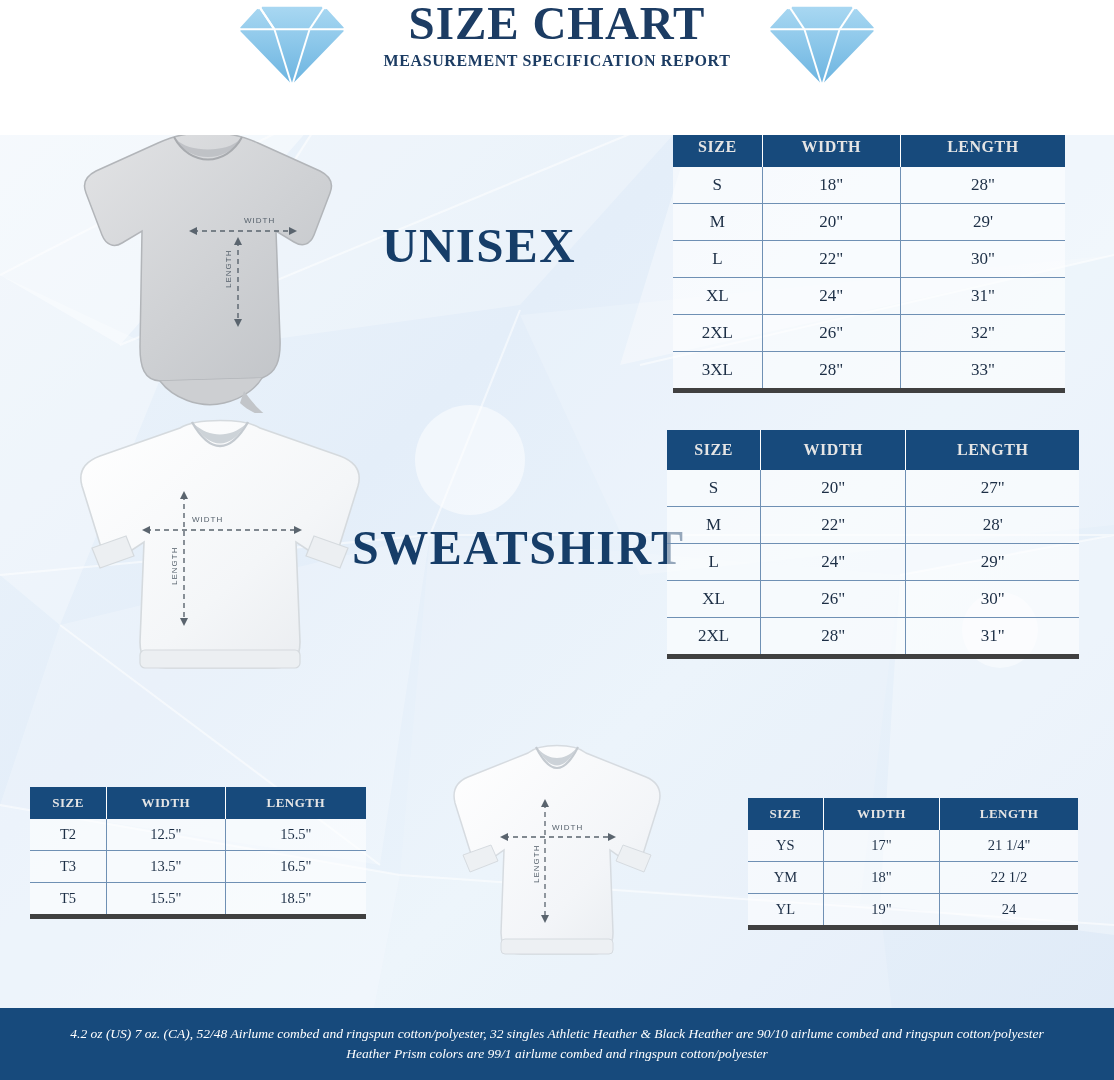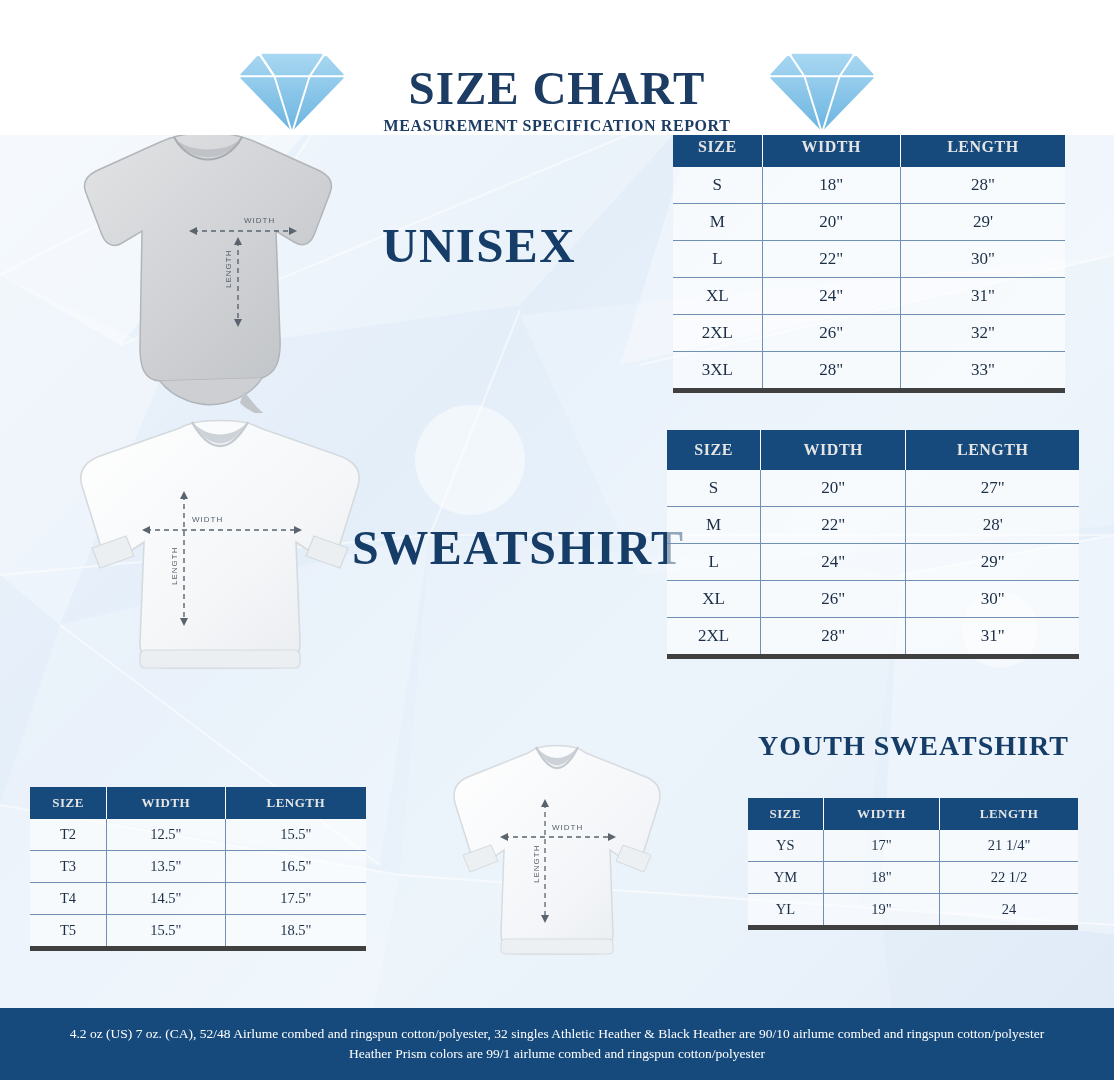--- a/index.html
+++ b/index.html
@@ -10,21 +10,21 @@
     background:#ffffff;
     overflow:hidden;
     position:relative;
   }
 
   
   .header {
     height:135px;
     background:#ffffff;
     display:flex;
-    align-items:flex-end;
+    align-items:flex-start;
     justify-content:center;
     gap:33px;
     position:relative;
     z-index:5;
   }
   .title-block { text-align:center; }
   .main-title {
     font-family:"Liberation Serif", serif;
     font-size:47px;
     font-weight:bold;
@@ -125,20 +125,21 @@
     justify-content:center;
     text-align:center;
     padding:0 60px;
     z-index:6;
   }
   .footer p {
     margin:0;
     font-family:"Liberation Serif", serif;
     font-size:13.5px;
     line-height:1.45;
+    font-style:italic;
   }
 </style>
 </head>
 <body>
 
 <div class="header">
   <svg class="diamond" viewBox="0 0 120 90">
     <defs>
       <linearGradient id="dg1" x1="0" y1="0" x2="0" y2="1">
         <stop offset="0%" stop-color="#a9d8f2"></stop>
@@ -381,25 +382,20 @@
             <td>T2</td>
             <td>12.5"</td>
             <td>15.5"</td>
           </tr>
           <tr>
             <td>T3</td>
             <td>13.5"</td>
             <td>16.5"</td>
           </tr>
           <tr>
-            <td>T4</td>
-            <td>14.5"</td>
-            <td>17.5"</td>
-          </tr>
-          <tr>
             <td>T5</td>
             <td>15.5"</td>
             <td>18.5"</td>
           </tr>
         </tbody>
       </table>
     </div>
 
     <div class="garment" style="left:432px; top:628px;">
       <svg width="250" height="250" viewBox="0 0 250 250">
@@ -425,23 +421,20 @@
         </g>
         <polygon points="68,104 76,100 76,108" fill="#5a646e"></polygon>
         <polygon points="184,104 176,100 176,108" fill="#5a646e"></polygon>
         <polygon points="113,66 109,74 117,74" fill="#5a646e"></polygon>
         <polygon points="113,190 109,182 117,182" fill="#5a646e"></polygon>
         <text class="measure-txt" x="120" y="97">WIDTH</text>
         <text class="measure-txt" x="107" y="150" transform="rotate(-90 107 150)">LENGTH</text>
       </svg>
     </div>
 
-    <div class="blk" style="left:758px; top:625px;">
-      <div class="section-label label-small">YOUTH SWEATSHIRT</div>
-    </div>
 
     <div class="blk" style="left:748px; top:693px; width:330px;">
       <table class="tbl small">
         <thead>
           <tr>
             <th>SIZE</th>
             <th>WIDTH</th>
             <th>LENGTH</th>
           </tr>
         </thead>

